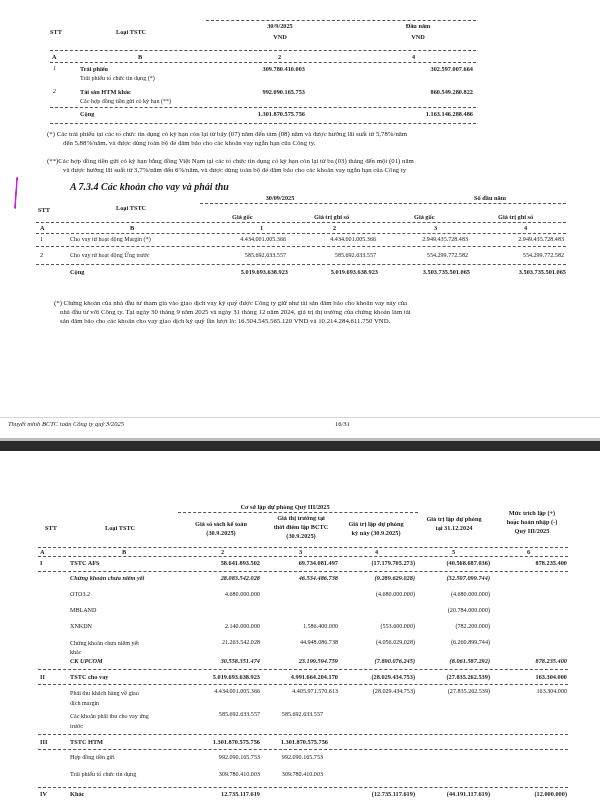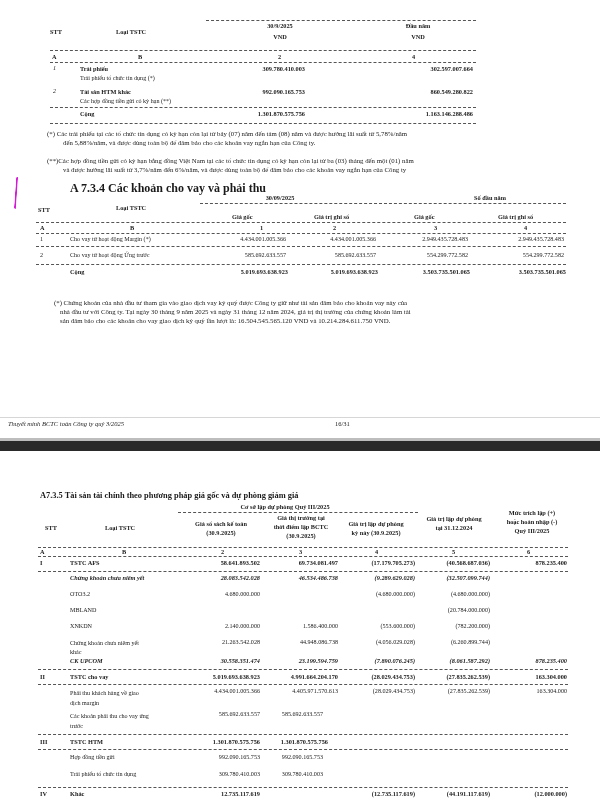--- a/index.html
+++ b/index.html
@@ -70,21 +70,21 @@
     <div><span>(*)</span> <span>Các trái phiếu tại các tổ chức tín dụng có kỳ hạn còn lại từ bảy (07) năm đến tám (08) năm và được hưởng lãi suất từ 5,78%/năm</span></div>
     <div style="padding-left:16px;">đến 5,88%/năm, và được dùng toàn bộ để đảm bảo cho các khoản vay ngắn hạn của Công ty.</div>
   </div>
   <div class="abs note" style="left:47px;top:156px;width:520px;">
     <div><span>(**)</span><span>Các hợp đồng tiền gửi có kỳ hạn bằng đồng Việt Nam tại các tổ chức tín dụng có kỳ hạn còn lại từ ba (03) tháng đến một (01) năm</span></div>
     <div style="padding-left:16px;">và được hưởng lãi suất từ 3,7%/năm đến 6%/năm, và được dùng toàn bộ để đảm bảo cho các khoản vay ngắn hạn của Công ty</div>
   </div>
 
   <div class="pink-mark"></div>
 
-  <div class="abs sec-title" style="left:70px;top:181px;font-size:12px;">A 7.3.4 Các khoản cho vay và phải thu</div>
+  <div class="abs sec-title" style="left:70px;top:181px;font-size:10px;font-style:italic;">A 7.3.4 Các khoản cho vay và phải thu</div>
 
   <div class="abs th" style="left:38px;top:206px;">STT</div>
   <div class="abs th" style="left:116px;top:204px;">Loại TSTC</div>
   <div class="abs th c" style="left:230px;top:194px;width:100px;">30/09/2025</div>
   <div class="abs th c" style="left:440px;top:194px;width:100px;">Số đầu năm</div>
   <div class="dash" style="left:200px;top:203px;width:366px;"></div>
   <div class="abs th" style="left:232px;top:213px;">Giá gốc</div>
   <div class="abs th" style="left:314px;top:213px;">Giá trị ghi sổ</div>
   <div class="abs th" style="left:414px;top:213px;">Giá gốc</div>
   <div class="abs th" style="left:498px;top:213px;">Giá trị ghi sổ</div>
@@ -128,21 +128,20 @@
 
   <div style="position:absolute;left:0;top:417px;width:600px;border-top:1px solid #d6d6d6;"></div>
   <div class="abs footer i" style="left:8px;top:420px;">Thuyết minh BCTC toàn Công ty quý 3/2025</div>
   <div class="abs footer" style="left:335px;top:420px;">16/31</div>
 </div>
 
 <div id="divider-top"></div>
 <div id="divider"></div>
 
 <div id="page2">
-  <div class="abs sec-title" style="left:40px;top:40px;font-size:8.4px;">A7.3.5 Tài sản tài chính theo phương pháp giá gốc và dự phòng giảm giá</div>
 
   <div class="abs th c" style="left:210px;top:52px;width:150px;">Cơ sở lập dự phòng Quý III/2025</div>
   <div class="dash" style="left:178px;top:61px;width:240px;"></div>
 
   <div class="abs th" style="left:45px;top:73px;">STT</div>
   <div class="abs th" style="left:105px;top:73px;">Loại TSTC</div>
 
   <div class="abs th c" style="left:180px;top:68px;width:82px;line-height:9px;">
     <div>Giá sổ sách kế toán</div>
     <div>(30.9.2025)</div>

